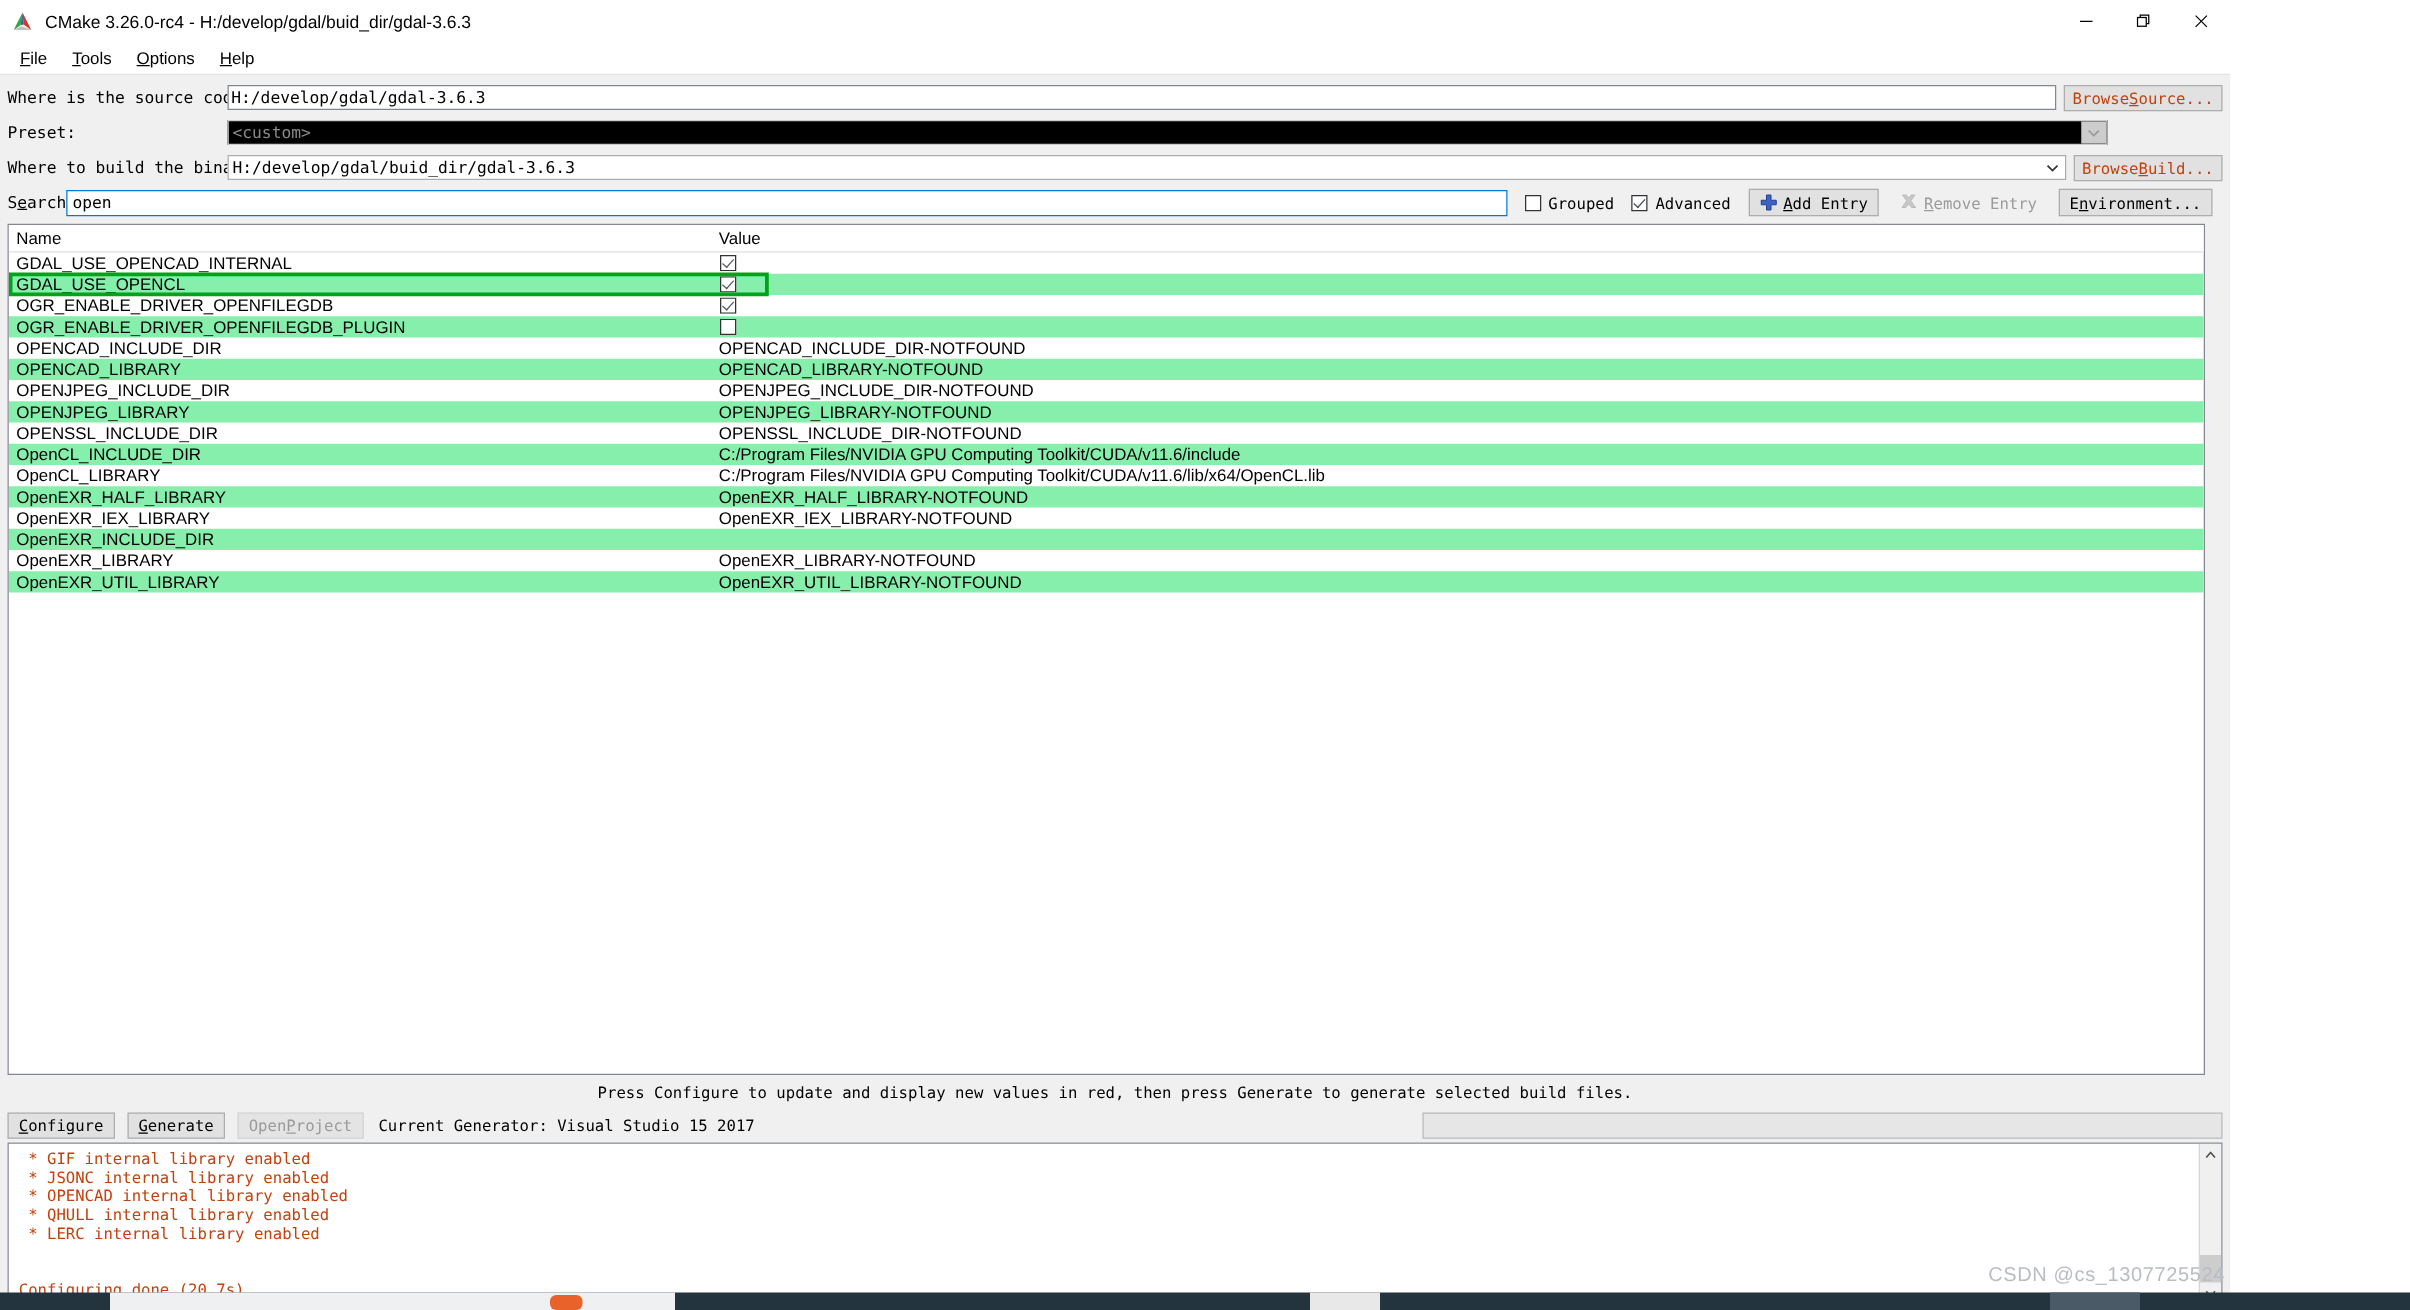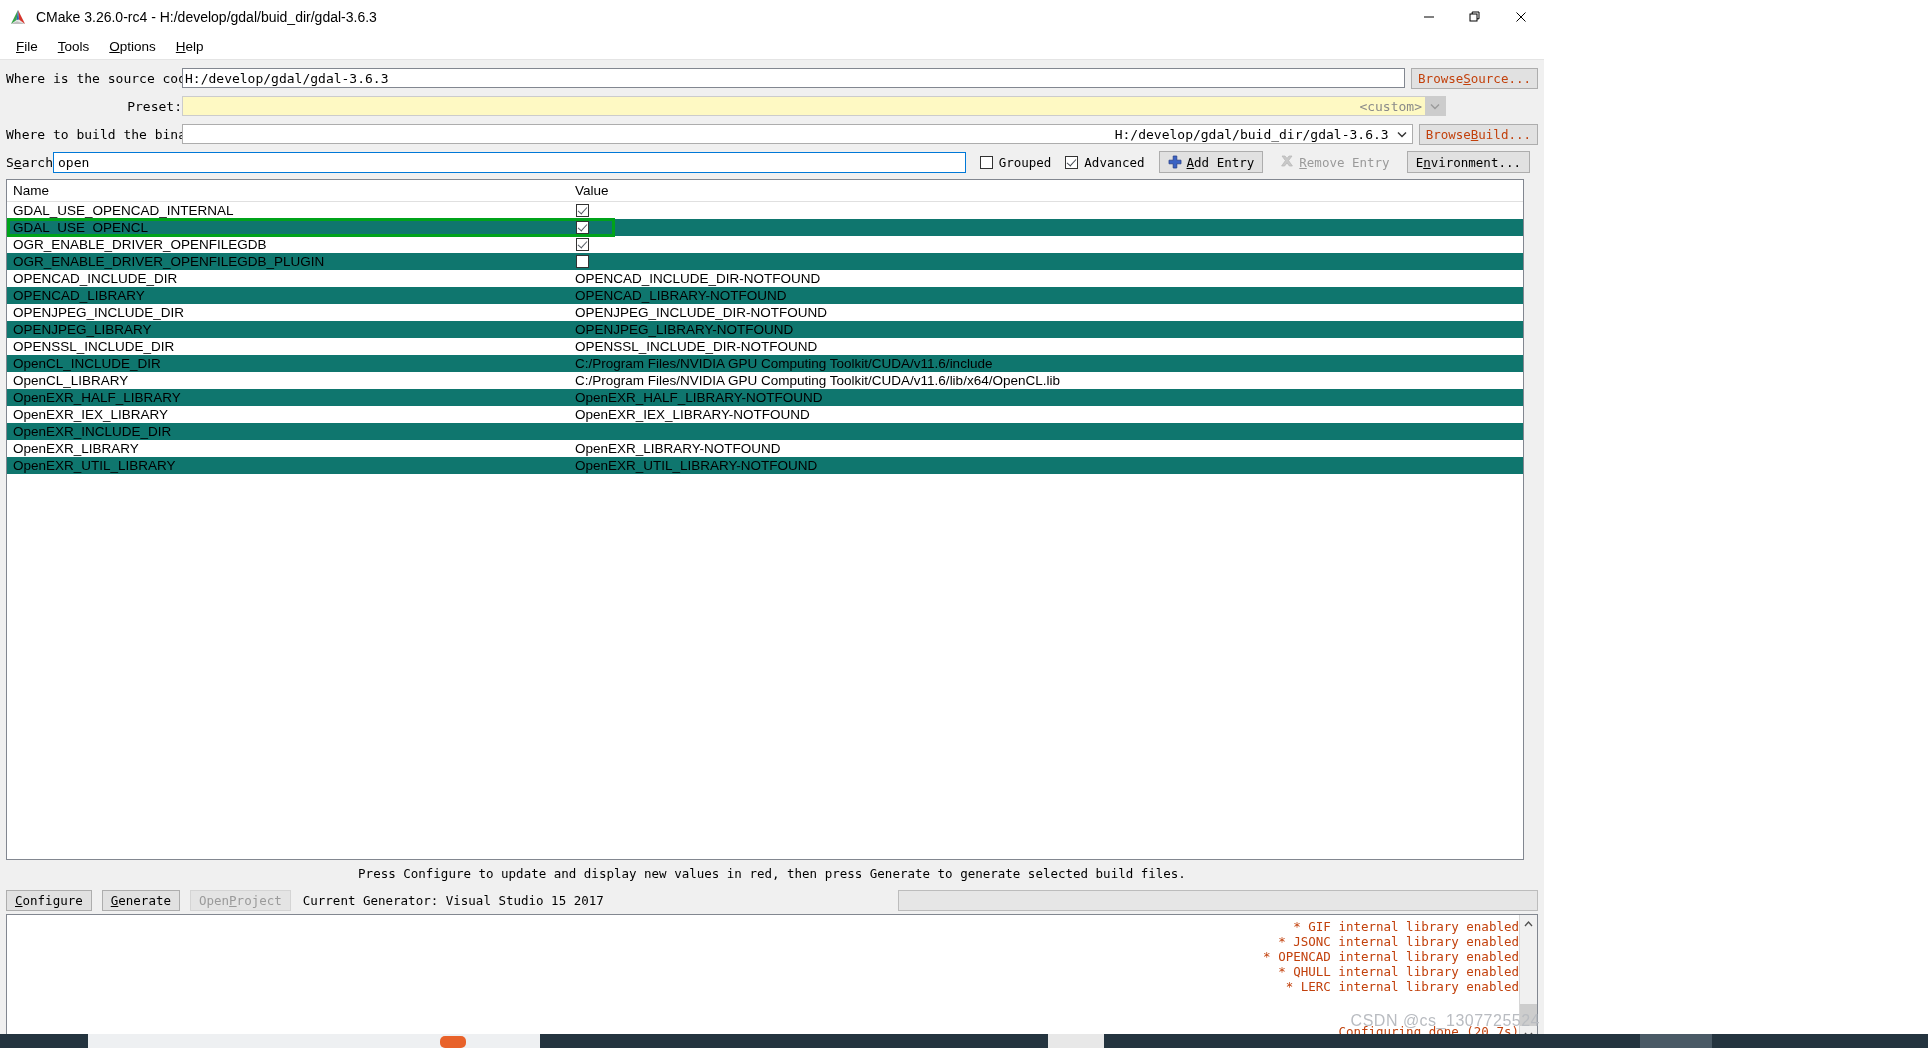--- a/index.html
+++ b/index.html
@@ -9,26 +9,25 @@
   }
   body {
     width: 1928px;
     height: 1048px;
     overflow: hidden;
     font-family: "Liberation Sans", sans-serif;
     -webkit-font-smoothing: none;
   }
   .app {
     position: relative;
-    width: 1544px;
+    width: 1784px;
     height: 1048px;
     background: #f0f0f0;
     display: flex;
     flex-direction: column;
-    text-align: right;
   }
 
   
   .titlebar {
     height: 33px;
     background: #ffffff;
     display: flex;
     align-items: center;
     flex: 0 0 auto;
   }
@@ -127,21 +126,21 @@
   }
   .combo .combo-text {
     flex: 1 1 auto;
     font-family: "DejaVu Sans Mono", monospace;
     font-size: 13px;
     padding: 0 3px;
     white-space: nowrap;
     overflow: hidden;
   }
   .combo-disabled {
-    background: #fef9c3;
+    background: #000000;
     border: 1px solid #cccccc;
   }
   .combo-disabled .combo-text { color: #8a8a8a; }
   .combo-arrow {
     width: 20px;
     height: 18px;
     flex: 0 0 auto;
     display: flex;
     align-items: center;
     justify-content: center;
@@ -280,21 +279,21 @@
   .col-name  { width: 562px; flex: 0 0 auto; }
   .col-value { flex: 1 1 auto; }
   .tbody { flex: 1 1 auto; overflow: hidden; }
   .trow {
     display: flex;
     height: 17px;
     align-items: center;
     box-sizing: border-box;
     position: relative;
   }
-  .trow.alt { background: #0f766e; }
+  .trow.alt { background: #86efac; }
   .td {
     font-size: 13.5px;
     color: #000000;
     display: flex;
     align-items: center;
     padding-left: 6px;
     box-sizing: border-box;
     white-space: nowrap;
     overflow: hidden;
   }

